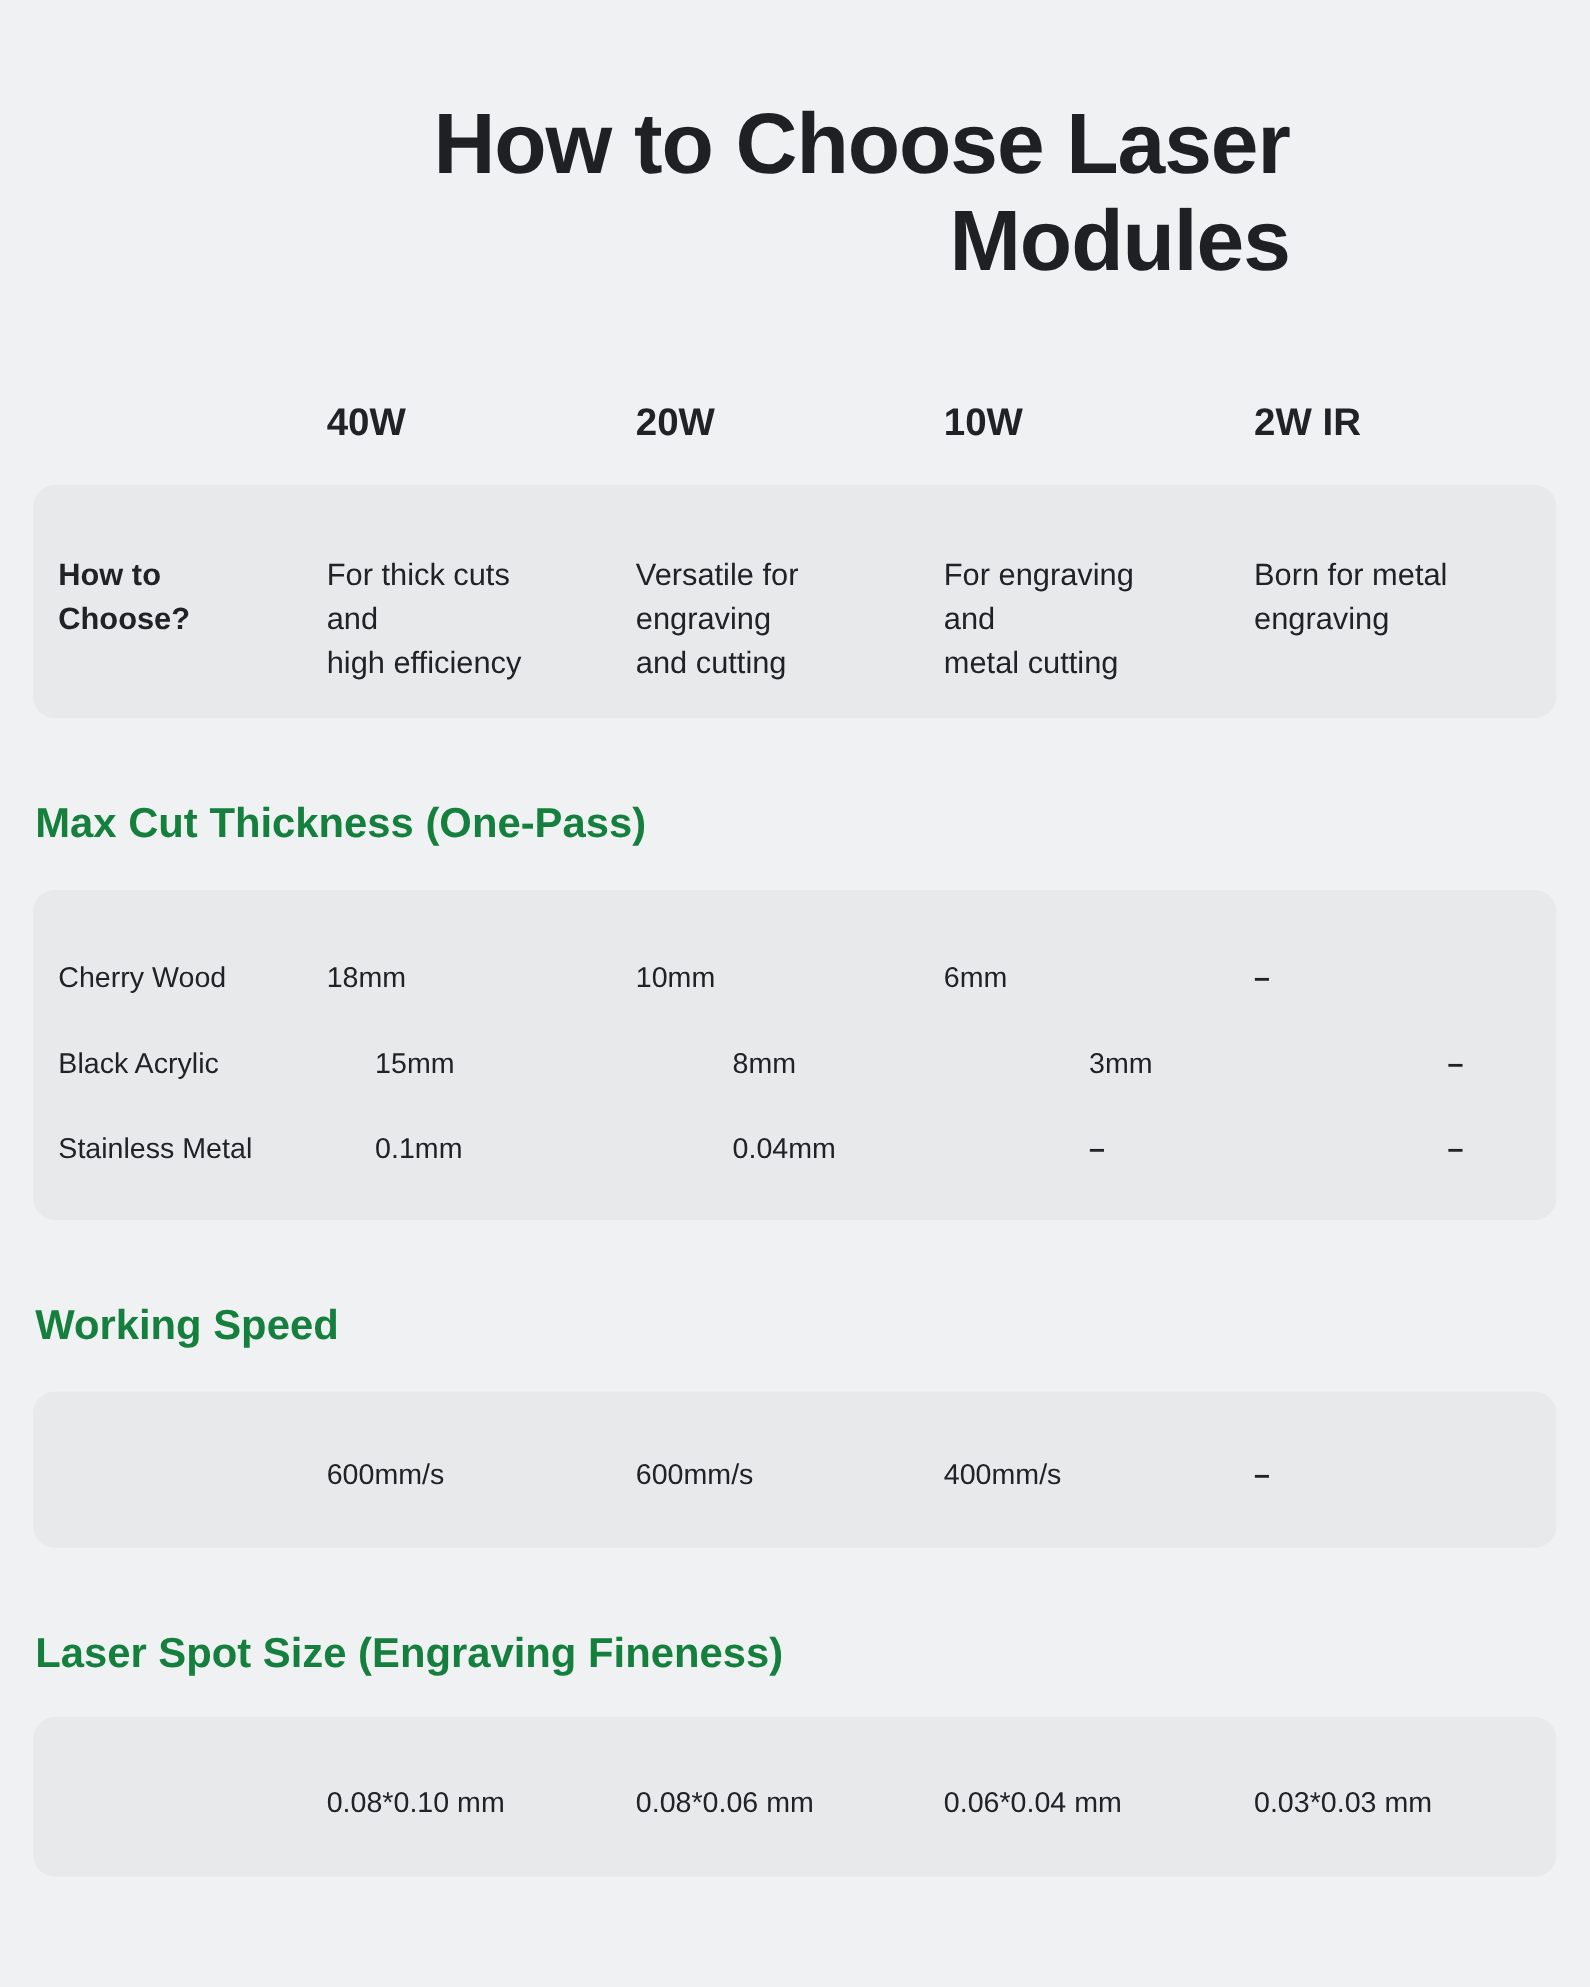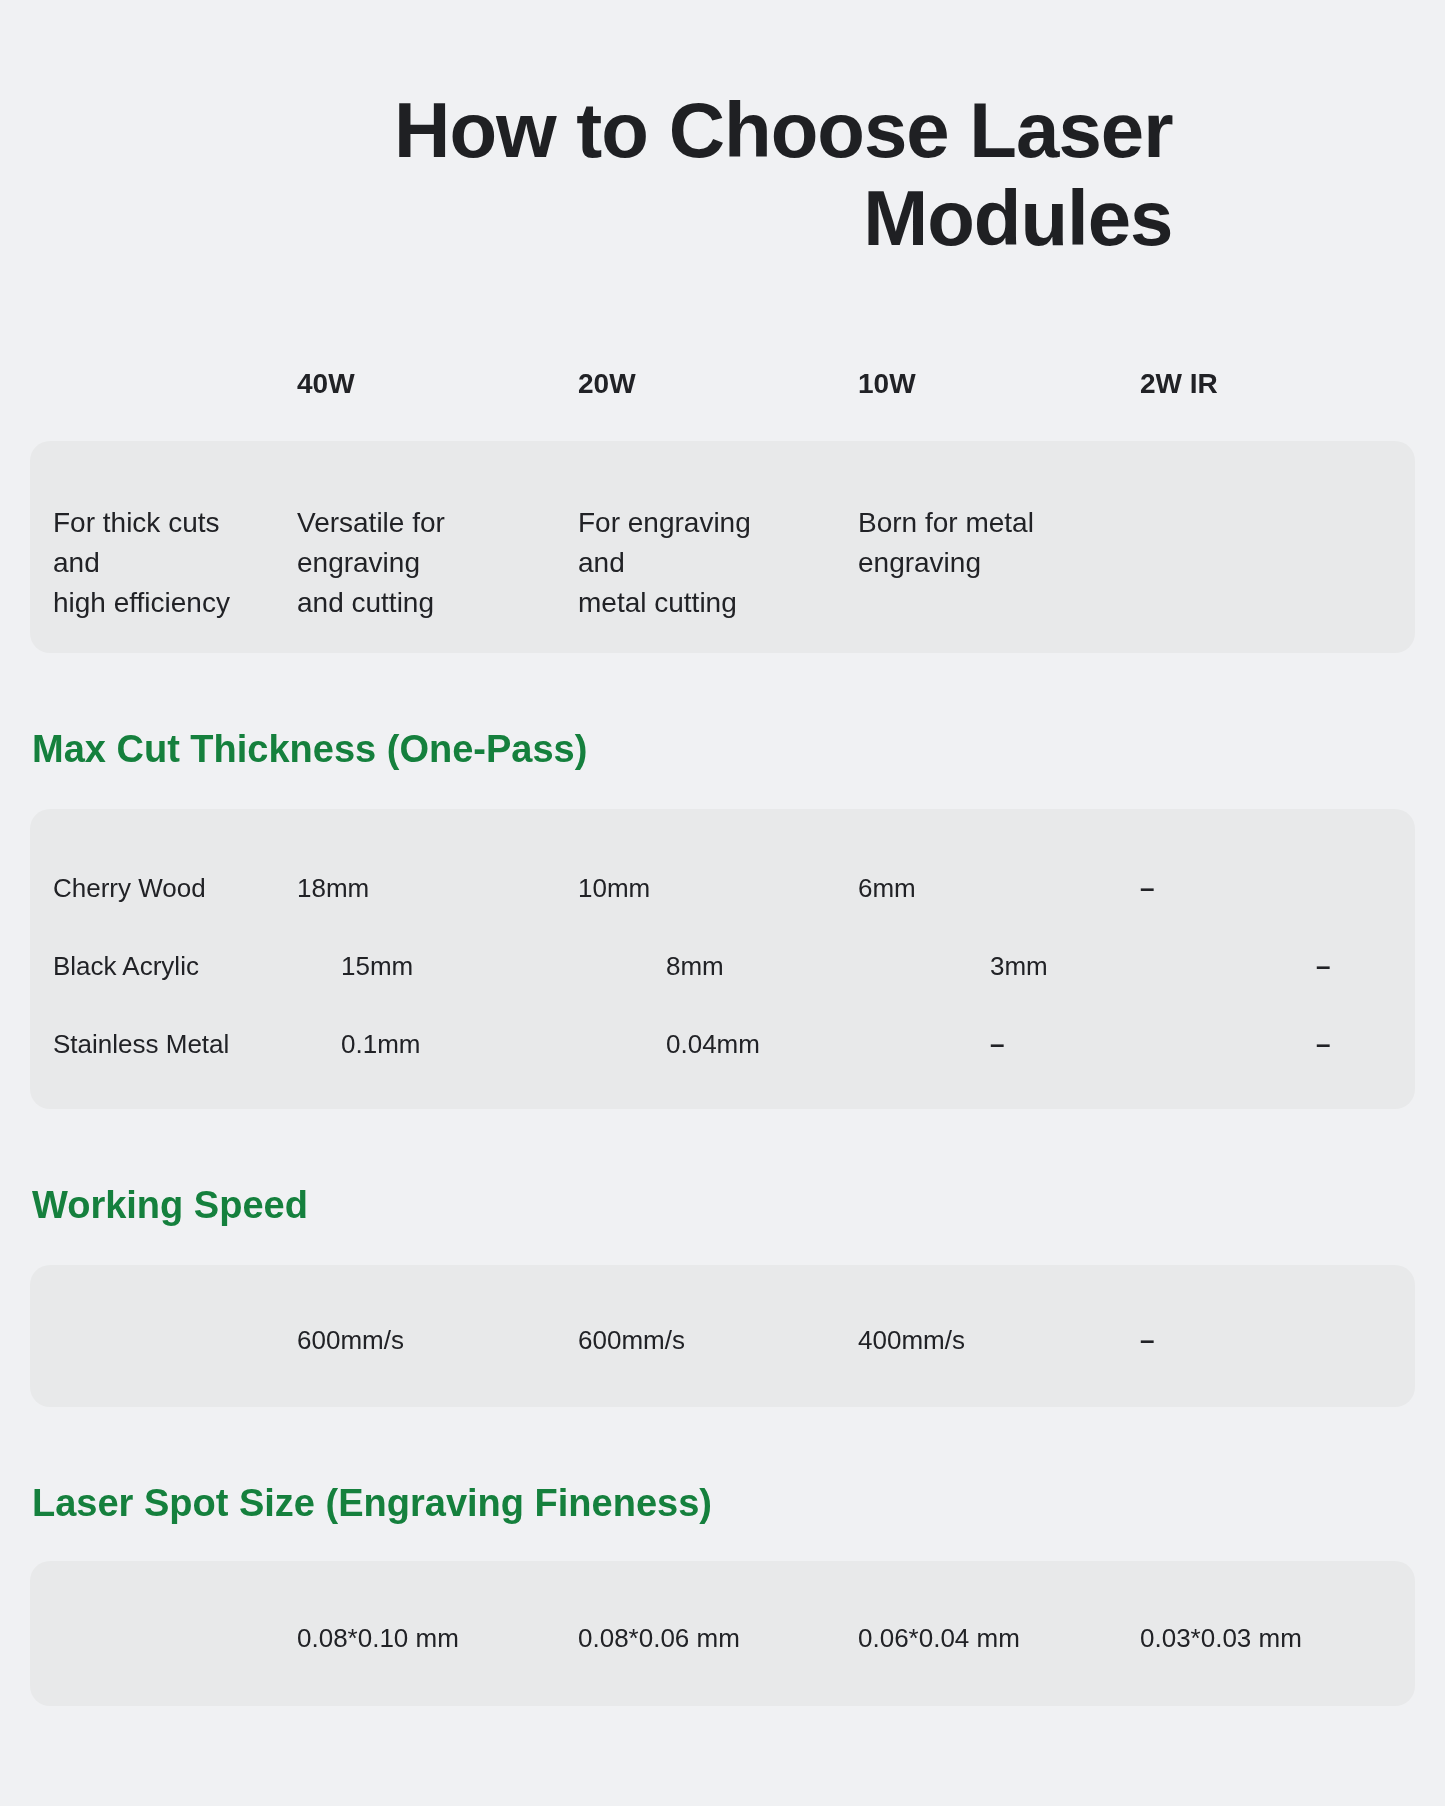--- a/index.html
+++ b/index.html
@@ -25,21 +25,21 @@
     color: #1f2023;
   }
   .cols-row {
     margin: 105px 30px 0;
     padding-left: 23px;
     display: grid;
     grid-template-columns: 244px 281px 280px 282px auto;
     align-items: start;
   }
   .col-header {
-    font-size: 28px;
+    font-size: 35px;
     line-height: 34px;
     font-weight: 700;
     color: #212226;
   }
   .card {
     background: #e8e9ea;
     border-radius: 20px;
     margin: 0 30px;
   }
   .grid {
@@ -101,20 +101,22 @@
 
 <div class="cols-row">
   <div class="cell"></div>
   <div class="col-header">40W</div>
   <div class="col-header">20W</div>
   <div class="col-header">10W</div>
   <div class="col-header">2W IR</div>
 </div>
 
 <div class="card card-intro grid">
+  <div class="cell row-label">How to
+Choose?</div>
   <div class="cell">For thick cuts
 and
 high efficiency</div>
   <div class="cell">Versatile for
 engraving
 and cutting</div>
   <div class="cell">For engraving
 and
 metal cutting</div>
   <div class="cell">Born for metal

